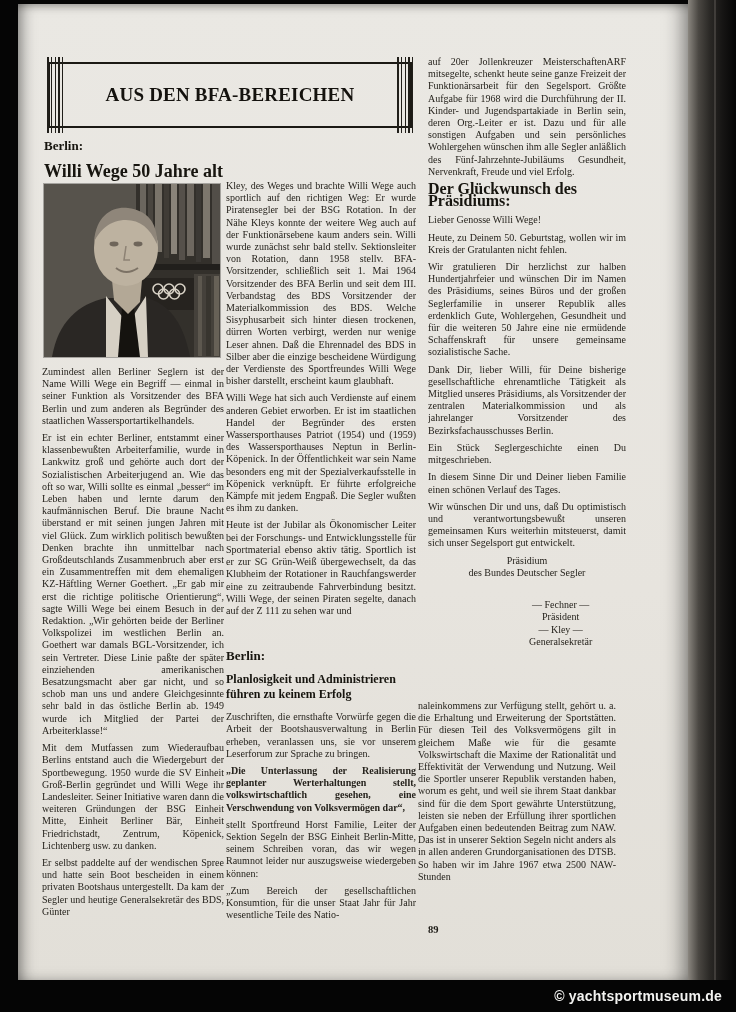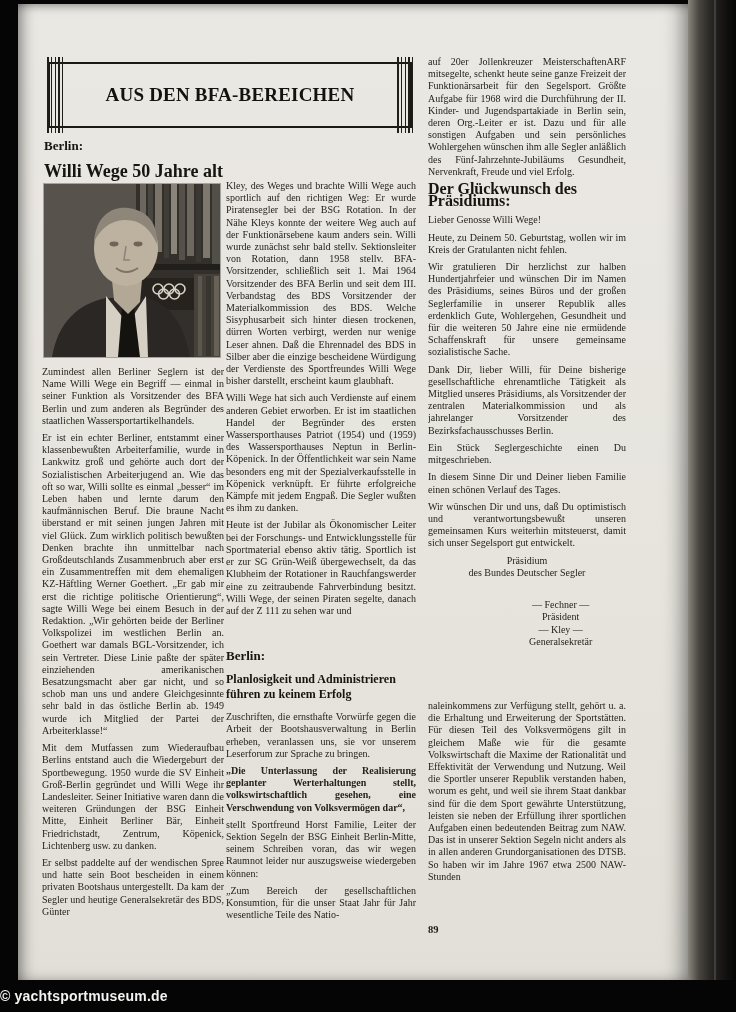--- a/index.html
+++ b/index.html
@@ -15,21 +15,21 @@
                    inset 0 8px 10px -8px rgba(0,0,0,.3);}
 
   
   .right-edge{position:absolute;left:688px;top:0;width:48px;height:1012px;
         background:linear-gradient(90deg,#8a867f 0%,#4a4742 22%,#2b2926 45%,#161514 72%,#050505 100%)}
   .right-edge:after{content:"";position:absolute;left:26px;top:0;width:2px;height:100%;
         background:rgba(120,115,108,.35)}
 
   
   .bottom-band{position:absolute;left:0;top:980px;width:736px;height:32px;background:#050505;
-        display:flex;align-items:center;}
+        display:flex;align-items:center;justify-content:flex-end;padding-right:14px}
   .watermark{font-family:"Liberation Sans","DejaVu Sans",sans-serif;font-weight:700;
         font-size:14px;color:#f2f2f0;letter-spacing:.2px}
 
   
   .bfa-box{position:absolute;left:30px;top:58px;width:364px;height:66px;
         border:2px solid #1b1914}
   .bfa-hatch{position:absolute;top:-7px;bottom:-7px;width:16px;
         background:repeating-linear-gradient(90deg,#201e19 0 1.5px,rgba(0,0,0,0) 1.5px 3.8px)}
   .bfa-hatch.left{left:-3px}.bfa-hatch.right{right:-3px}
   .bfa-title{position:absolute;inset:0;display:flex;align-items:center;justify-content:center;
@@ -43,21 +43,21 @@
         box-shadow:0 0 0 1px rgba(40,38,34,.35)}
   .photo svg{display:block;width:100%;height:100%}
 
   .col{position:absolute;overflow:hidden;font-size:10px;line-height:12.2px;
         text-align:justify;hyphens:auto;color:#26231d}
   .col p{margin:0 0 5px}
   .colL{left:24px;top:362px;width:182px;height:602px}
   .colM1{left:208px;top:176px;width:190px;height:468px}
   .colM2{left:208px;top:646px;width:190px;height:316px}
   .colR1{left:410px;top:52px;width:198px;height:642px}
-  .colR2{left:410px;top:696px;width:198px;height:212px}
+  .colR2{left:400px;top:696px;width:198px;height:212px}
 
   .sub-kicker{font-weight:700;font-size:13px;text-align:left;color:#17150f;margin:0 0 10px}
   .sub-title{font-weight:700;font-size:12px;line-height:14.5px;text-align:left;color:#17150f;margin:0 0 10px}
   .bold-quote{font-weight:700}
   .greet-head{font-weight:700;font-size:16px;text-align:left;color:#17150f;margin:0 0 7px}
   .byline{float:right;font-weight:400}
 
   .sig{margin-top:3px;text-align:center}
   .sig-center{line-height:12.6px}
   .sig-right{margin-left:34%;text-align:center;margin-top:19px;line-height:12.6px}

